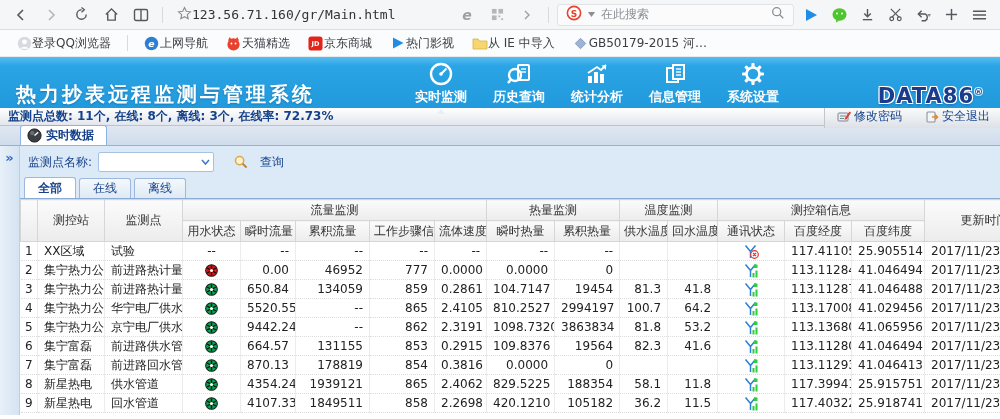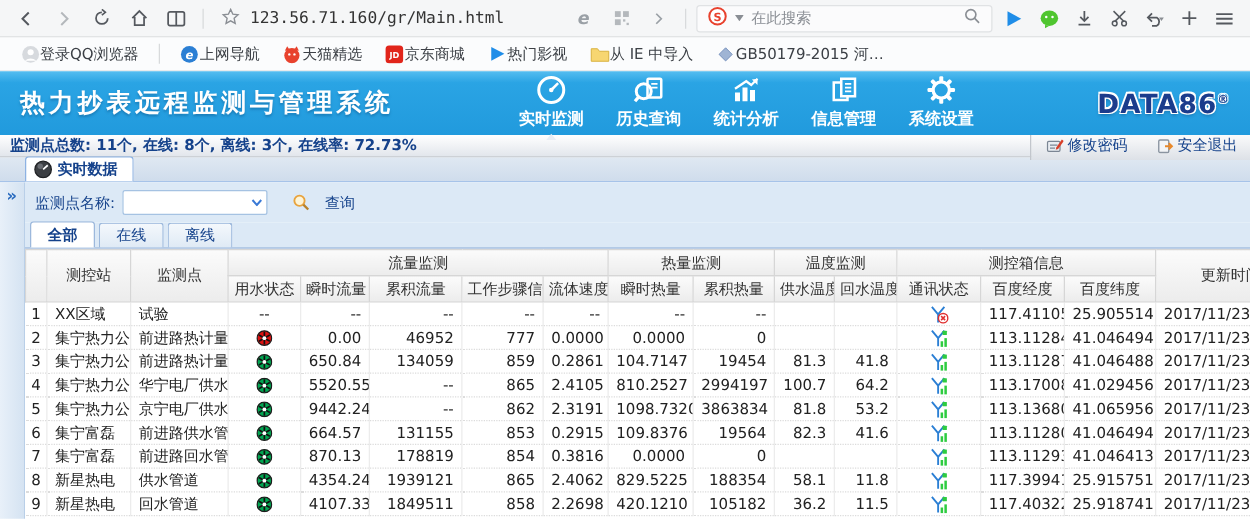--- a/index.html
+++ b/index.html
@@ -6,37 +6,37 @@
   html,body { width:1000px; height:419px; overflow:hidden;
     font-family:"DejaVu Sans","Liberation Sans",sans-serif; font-size:12px; }
 
   
   .toolbar { height:30px; background:#f5f6f7; border-bottom:1px solid #dcdee0;
     display:flex; align-items:center; padding:0 8px; gap:4px; }
   .tool-btn { width:26px; height:24px; display:flex; align-items:center; justify-content:center;
     color:#5a5e64; flex:0 0 auto; }
   .tool-btn svg { display:block; }
   .sep { width:1px; height:16px; background:#d8dadc; margin:0 4px; flex:0 0 auto; }
-  .url-zone { display:flex; align-items:center; gap:8px; flex:1 1 auto; padding-left:6px; }
+  .url-zone { display:flex; align-items:center; gap:0; flex:1 1 auto; padding-left:6px; }
   .url-text { font-family:"DejaVu Sans Mono","Liberation Mono",monospace; font-size:13px; color:#333; }
   .search-box { display:flex; align-items:center; gap:6px; border:1px solid #e0e2e4; border-radius:3px;
     height:22px; padding:0 8px; background:#fbfbfc; }
   .search-text { color:#8a8e94; font-size:12px; }
   .right-icons { display:flex; align-items:center; gap:2px; }
 
   
   .bookmarks { height:27px; background:#fbfcfd; border-bottom:1px solid #e8eaec;
     display:flex; align-items:center; padding:0 10px; gap:6px; }
   .bm-item { display:flex; align-items:center; gap:0; color:#3c4046; font-size:12px;
     padding:2px 6px; border-radius:2px; white-space:nowrap; }
   .bm-ico { width:16px; height:16px; display:flex; align-items:center; justify-content:center; flex:0 0 auto; }
 
   
   .banner { height:51px; background:linear-gradient(180deg,#55bdf0 0%,#2aa4e4 18%,#219add 100%);
-    display:flex; align-items:center; padding:0 16px; position:relative; }
+    display:flex; align-items:flex-end; padding:0 16px; position:relative; }
   .banner-title { color:#fff; font-size:20px; font-weight:bold; letter-spacing:3px;
     text-shadow:0 1px 2px rgba(0,60,110,.35); }
   .banner-nav { display:flex; align-items:flex-end; gap:26px; margin-left:100px; }
   .nav-item { display:flex; flex-direction:column; align-items:center; gap:1px; color:#fff;
     font-size:13px; font-weight:bold; position:relative; padding-bottom:2px; }
   .nav-item svg { display:block; }
   .nav-active-tick { position:absolute; bottom:-6px; left:50%; margin-left:-4px; width:0; height:0;
     border-left:4px solid transparent; border-right:4px solid transparent; border-bottom:5px solid #e9eef5; }
   .logo { margin-left:auto; position:relative; font-weight:900; font-style:normal; font-size:21px;
     color:#1b3c8c; letter-spacing:1px;

